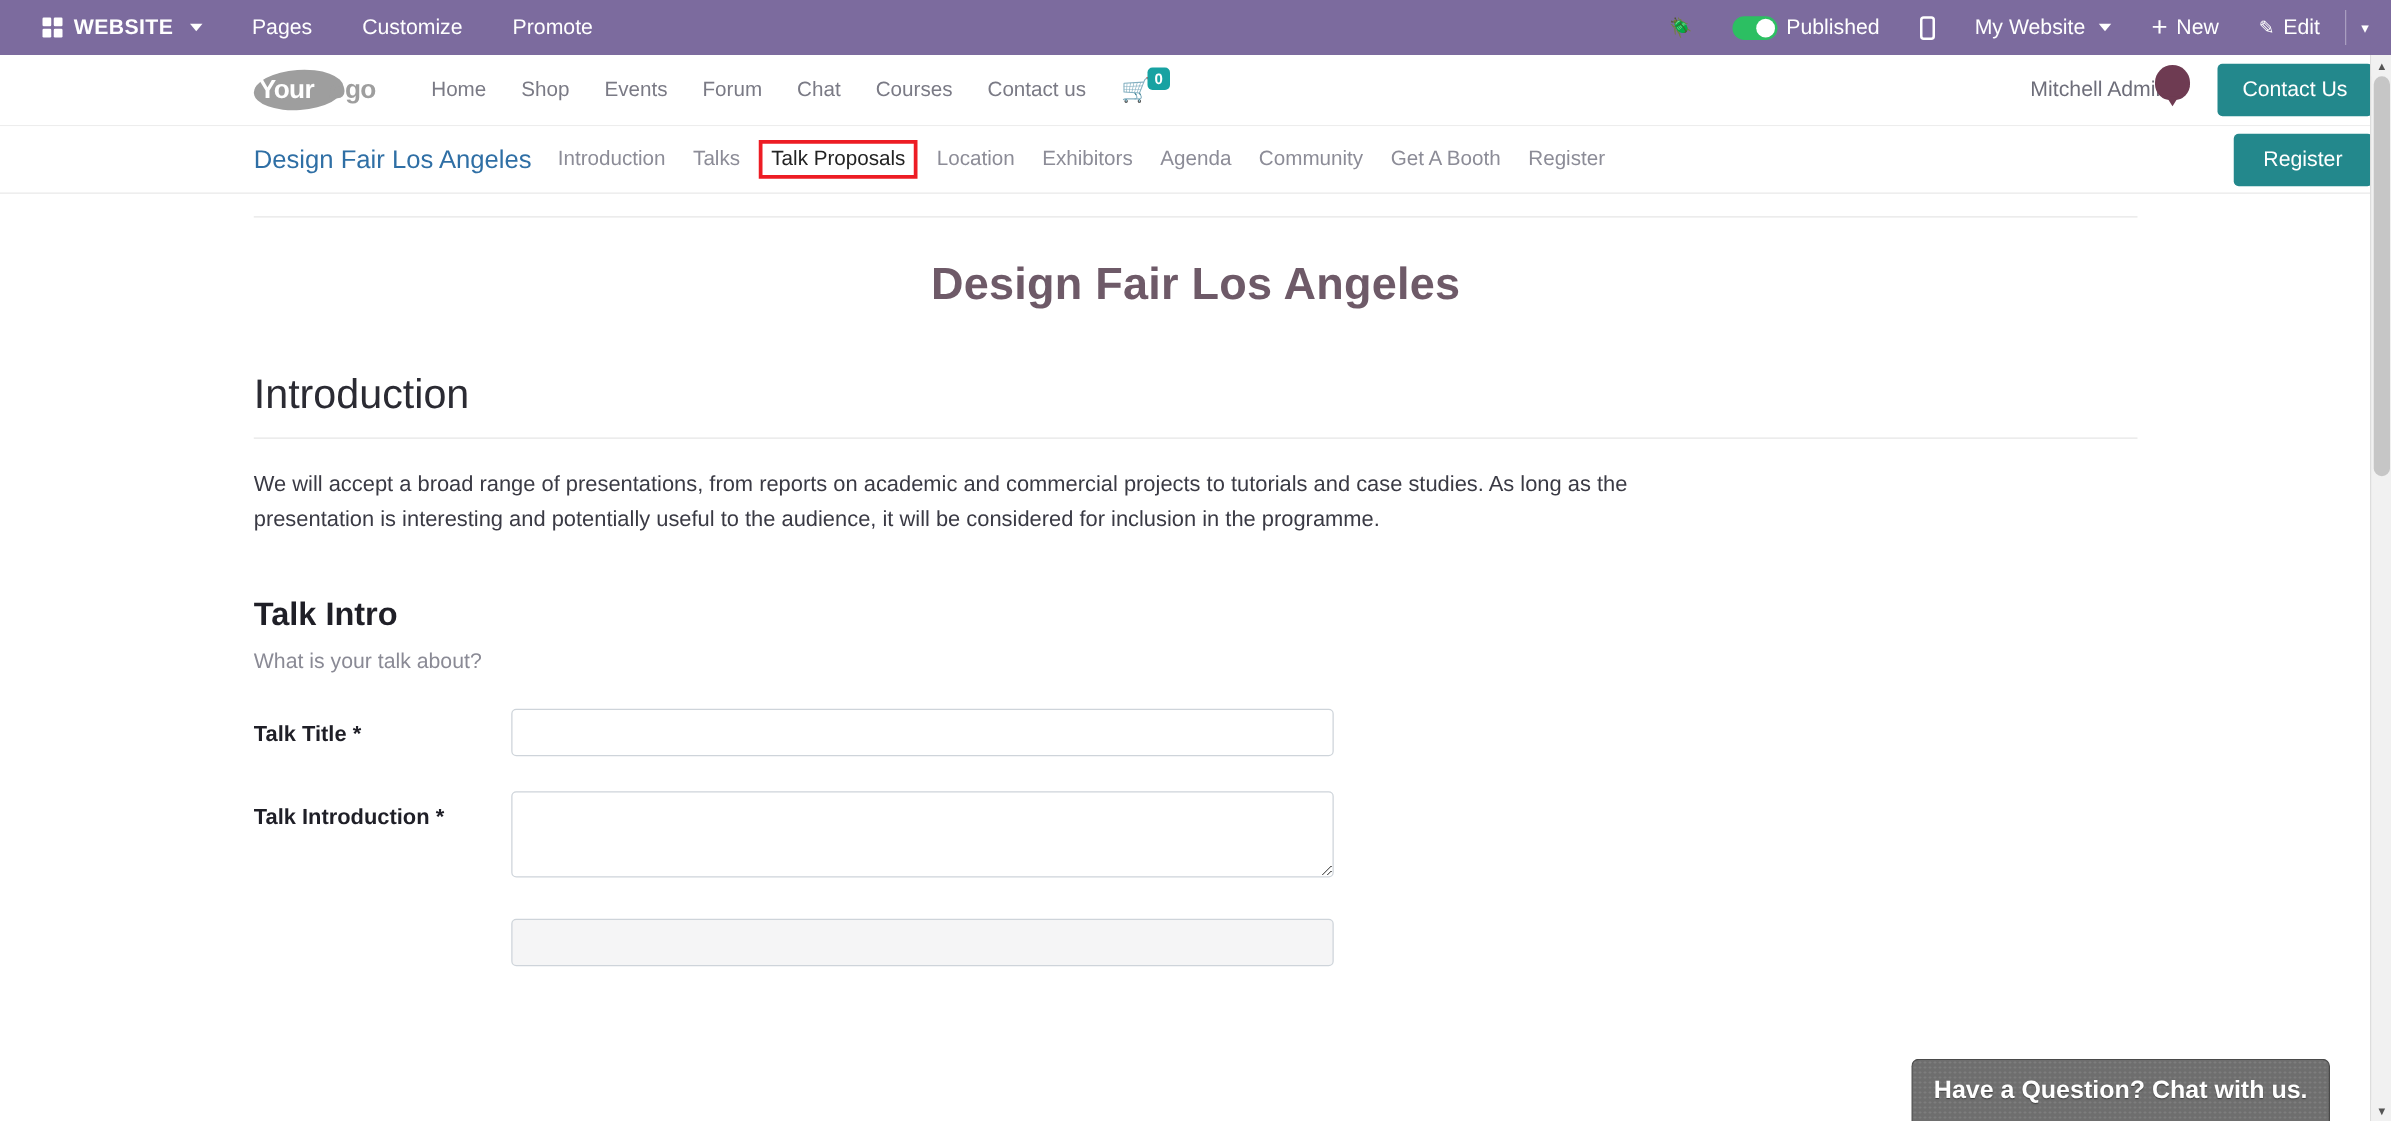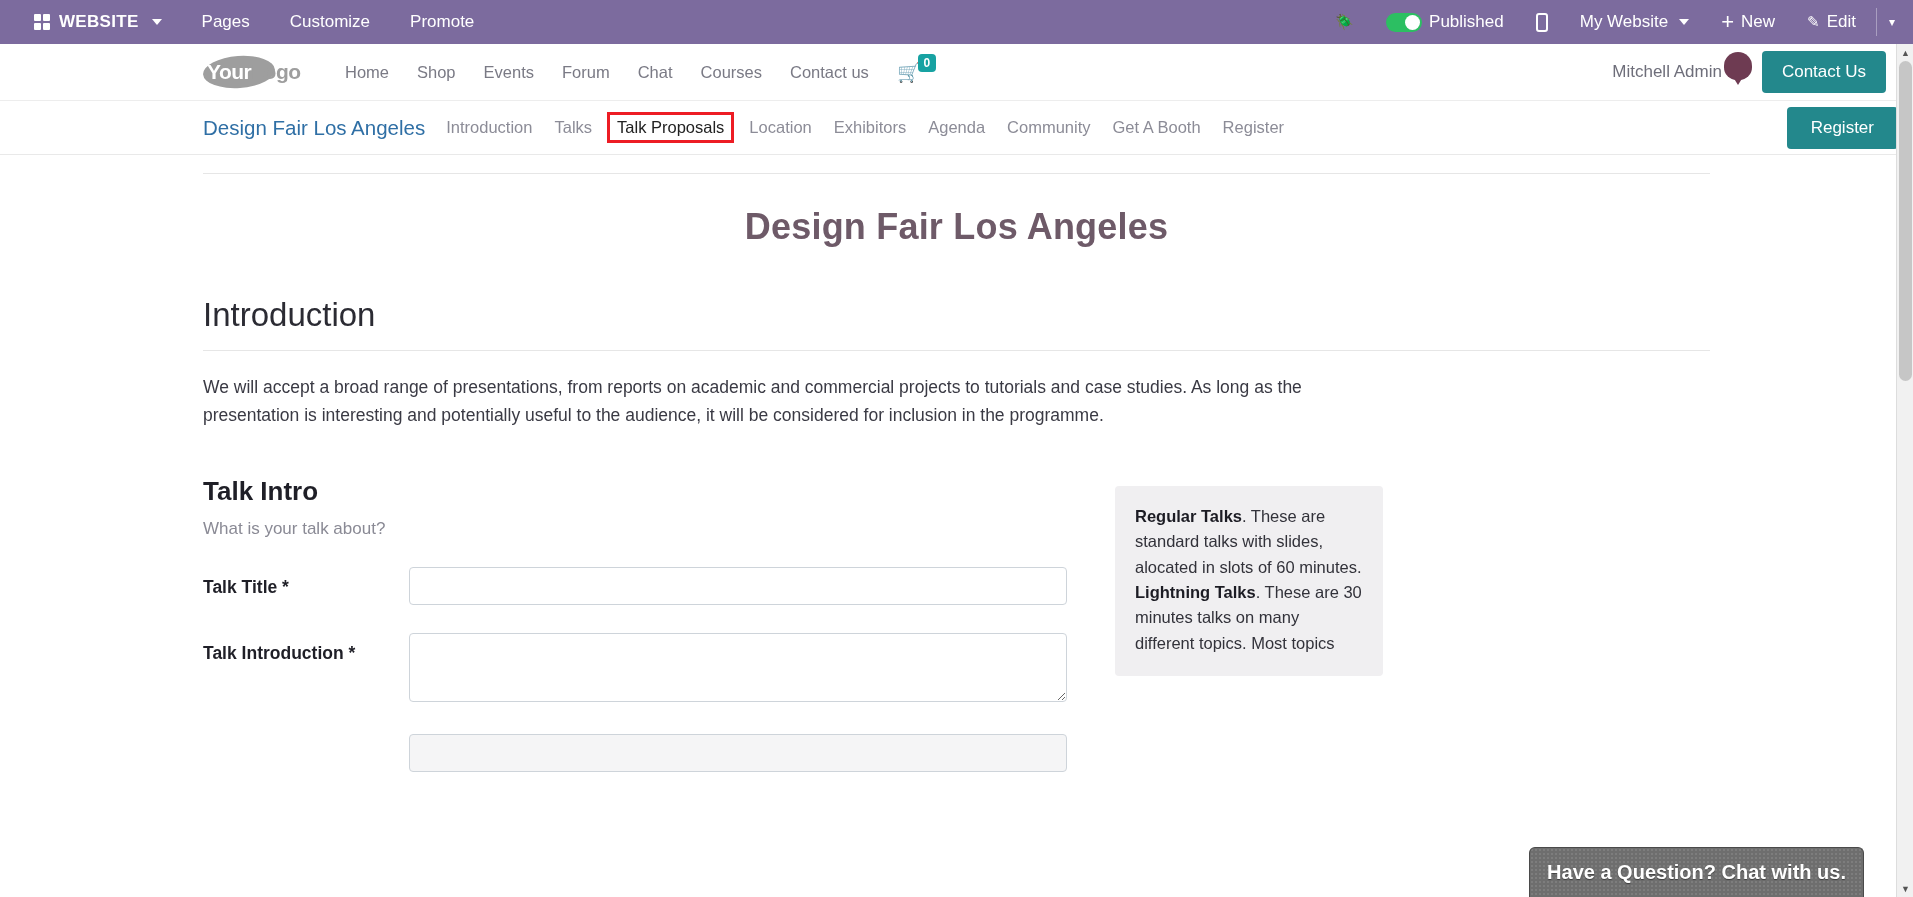--- a/index.html
+++ b/index.html
@@ -42,21 +42,21 @@
     width:12px;height:19px;border:2px solid #fff;border-radius:3px; display:inline-block;
   }
   .plus-icon { font-size:22px; line-height:1; font-weight:400; }
   .pencil-icon { font-size:15px; }
   .tb-divider { width:1px; height:28px; background: rgba(255,255,255,.35); margin: 0 4px; }
   .tb-caret-end { padding: 0 12px 0 8px; font-size: 12px; }
 
   
   .site-header {
     height: 57px; background:#fff; display:flex; align-items:center;
-    padding-left: 203px; padding-right: 12px;
+    padding-left: 203px; padding-right: 0px;
     border-bottom: 1px solid #EDEDED;
     position: relative;
   }
   .logo {
     width: 100px; height: 36px; position: relative; flex: none; margin-right: 28px;
   }
   .logo .blob {
     position:absolute; left:0; top:2px; width:72px; height:32px; background:#9E9E9E;
     border-radius: 50% / 50%;
     transform: rotate(-4deg);
@@ -361,24 +361,20 @@
         <div class="form-row">
           <div class="form-label"></div>
           <div class="form-field">
             <div class="inp-partial"></div>
           </div>
         </div>
       </div>
 
       <div class="side-col">
         <div class="card">
-          <div class="card-body">
-            <span><b>Regular Talks</b></span><span>. These are standard talks with slides, alocated in slots of 60 minutes.</span><br>
-            <span><b>Lightning Talks</b></span><span>. These are 30 minutes talks on many different topics. Most topics</span>
-          </div>
         </div>
       </div>
 
     </div>
   </div>
 </div>
 
 <div class="chat-widget">Have a Question? Chat with us.</div>
 
 <div class="scrollbar">

